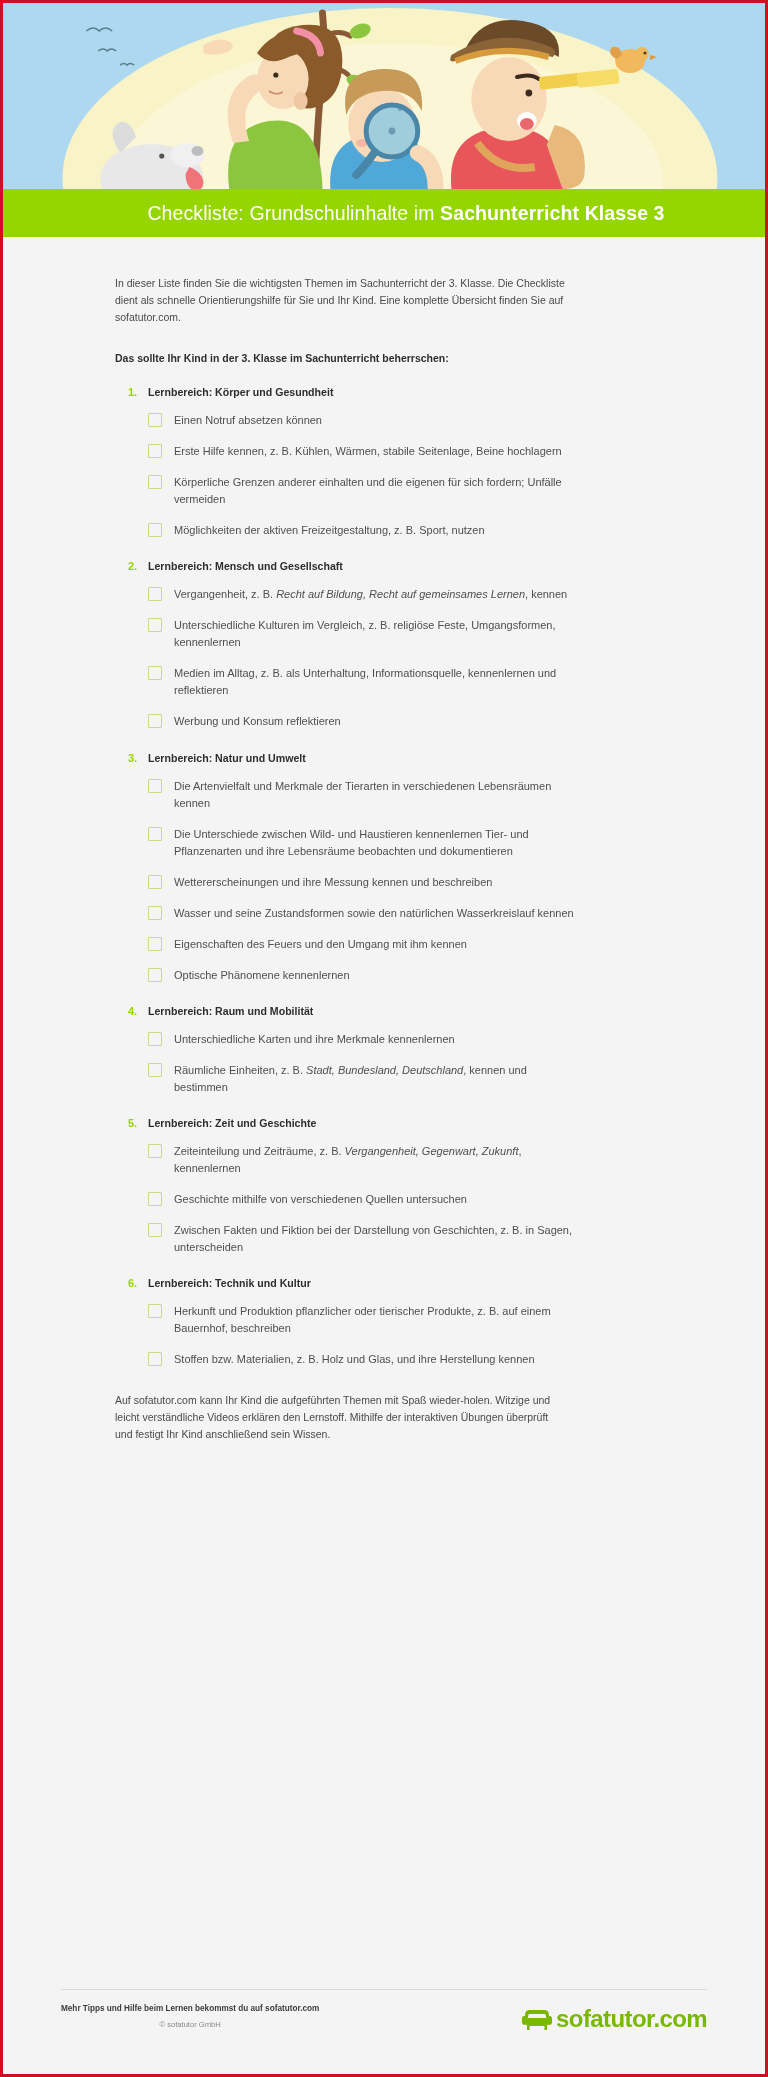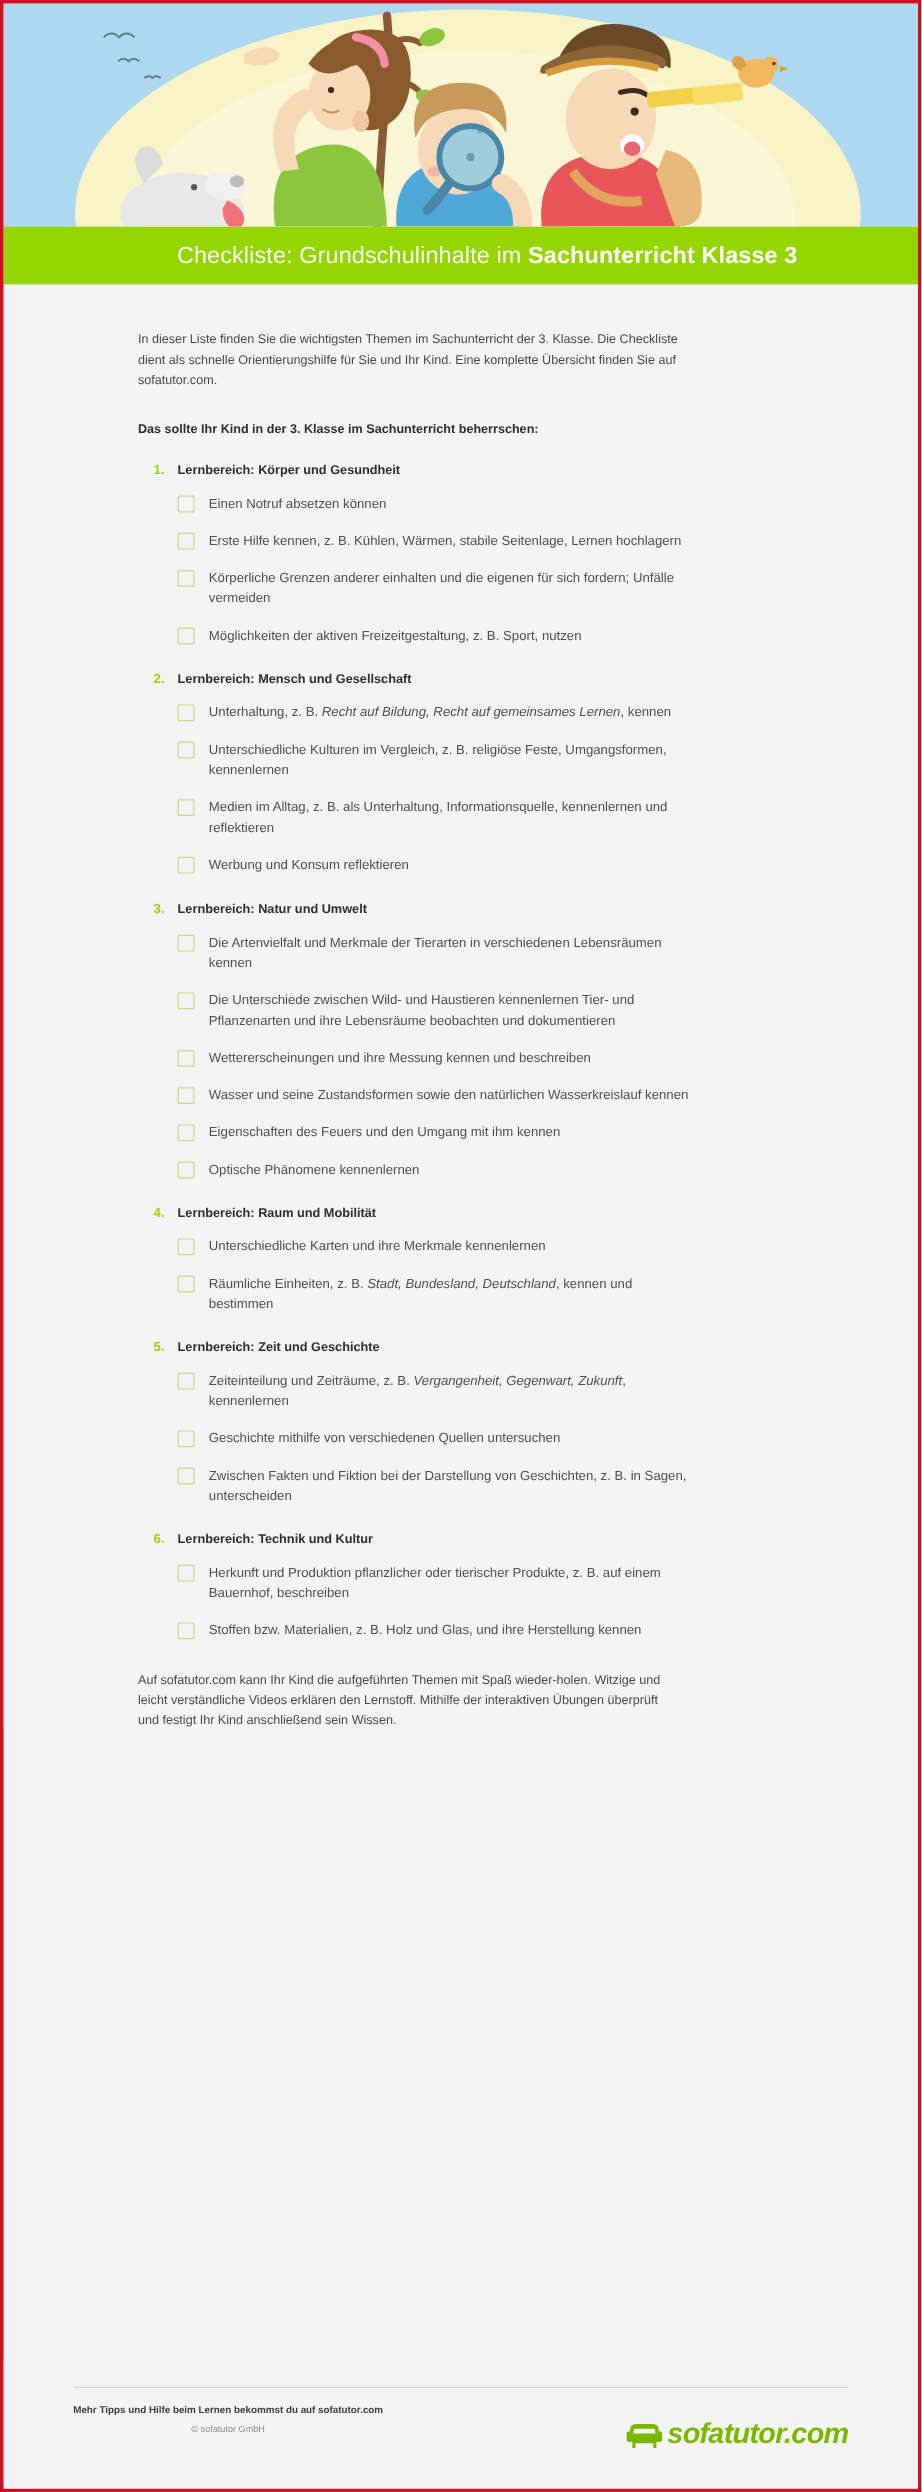--- a/index.html
+++ b/index.html
@@ -151,22 +151,21 @@
     margin-bottom: 7px;
   }
   .footer-left .f2 {
     font-size: 7.6px;
     color: #8a8a8a;
   }
   .footer-logo {
     display: flex;
     align-items: center;
     gap: 4px;
-    margin-top: 12px;
-    font-style: italic;
+    margin-top: 2px;
   }
   .footer-logo .logo-text {
     font-size: 24px;
     font-weight: bold;
     color: #7ab800;
     letter-spacing: -.6px;
     line-height: 1;
   }
 </style>
 </head>
@@ -281,41 +280,41 @@
             <span class="section-num">1.</span>
             <span class="section-title">Lernbereich: Körper und Gesundheit</span>
           </div>
           <div class="items">
             <div class="item">
               <span class="checkbox"></span>
               <span class="item-label">Einen Notruf absetzen können</span>
             </div>
             <div class="item">
               <span class="checkbox"></span>
-              <span class="item-label">Erste Hilfe kennen, z. B. Kühlen, Wärmen, stabile Seitenlage, Lernen hochlagern</span>
+              <span class="item-label">Erste Hilfe kennen, z. B. Kühlen, Wärmen, stabile Seitenlage, Beine hochlagern</span>
             </div>
             <div class="item">
               <span class="checkbox"></span>
               <span class="item-label">Körperliche Grenzen anderer einhalten und die eigenen für sich fordern; Unfälle vermeiden</span>
             </div>
             <div class="item">
               <span class="checkbox"></span>
               <span class="item-label">Möglichkeiten der aktiven Freizeitgestaltung, z. B. Sport, nutzen</span>
             </div>
           </div>
         </div>
         <div class="section">
           <div class="section-head">
             <span class="section-num">2.</span>
             <span class="section-title">Lernbereich: Mensch und Gesellschaft</span>
           </div>
           <div class="items">
             <div class="item">
               <span class="checkbox"></span>
-              <span class="item-label"><span>Unterhaltung, z. B. </span><i>Recht auf Bildung, Recht auf gemeinsames Lernen</i><span>, kennen</span></span>
+              <span class="item-label"><span>Vergangenheit, z. B. </span><i>Recht auf Bildung, Recht auf gemeinsames Lernen</i><span>, kennen</span></span>
             </div>
             <div class="item">
               <span class="checkbox"></span>
               <span class="item-label">Unterschiedliche Kulturen im Vergleich, z. B. religiöse Feste, Umgangsformen, kennenlernen</span>
             </div>
             <div class="item">
               <span class="checkbox"></span>
               <span class="item-label">Medien im Alltag, z. B. als Unterhaltung, Informationsquelle, kennenlernen und reflektieren</span>
             </div>
             <div class="item">

